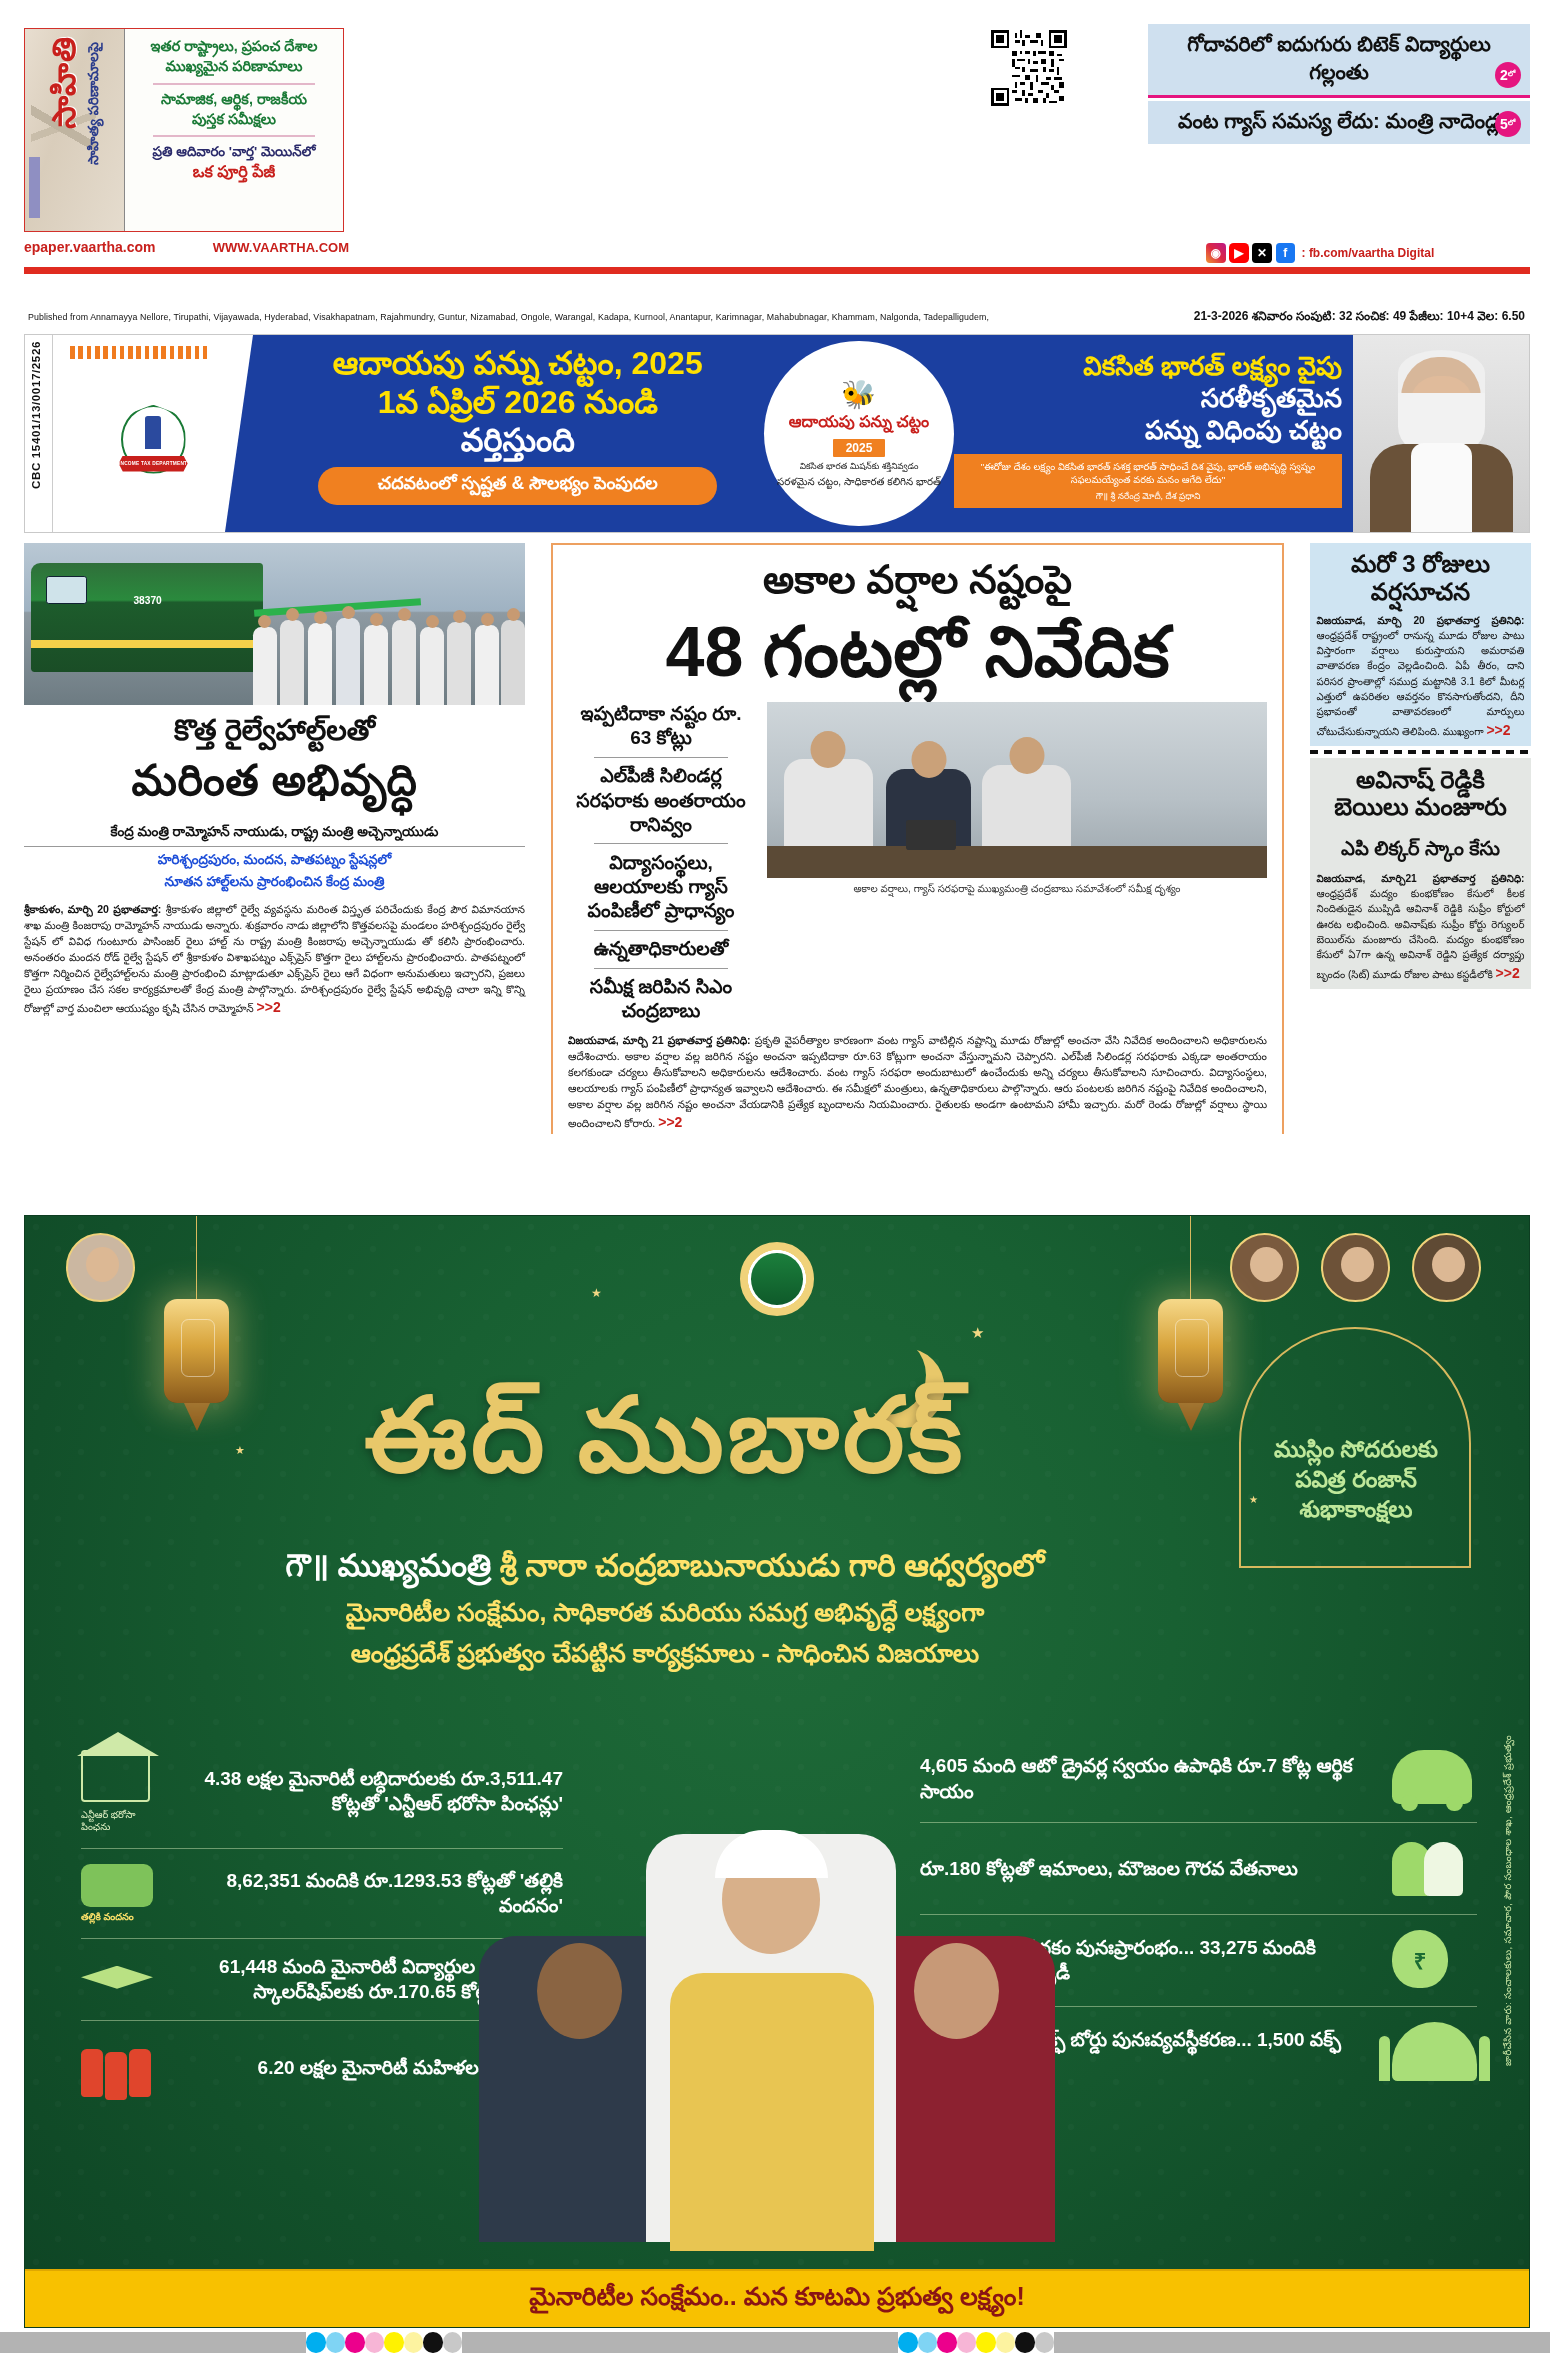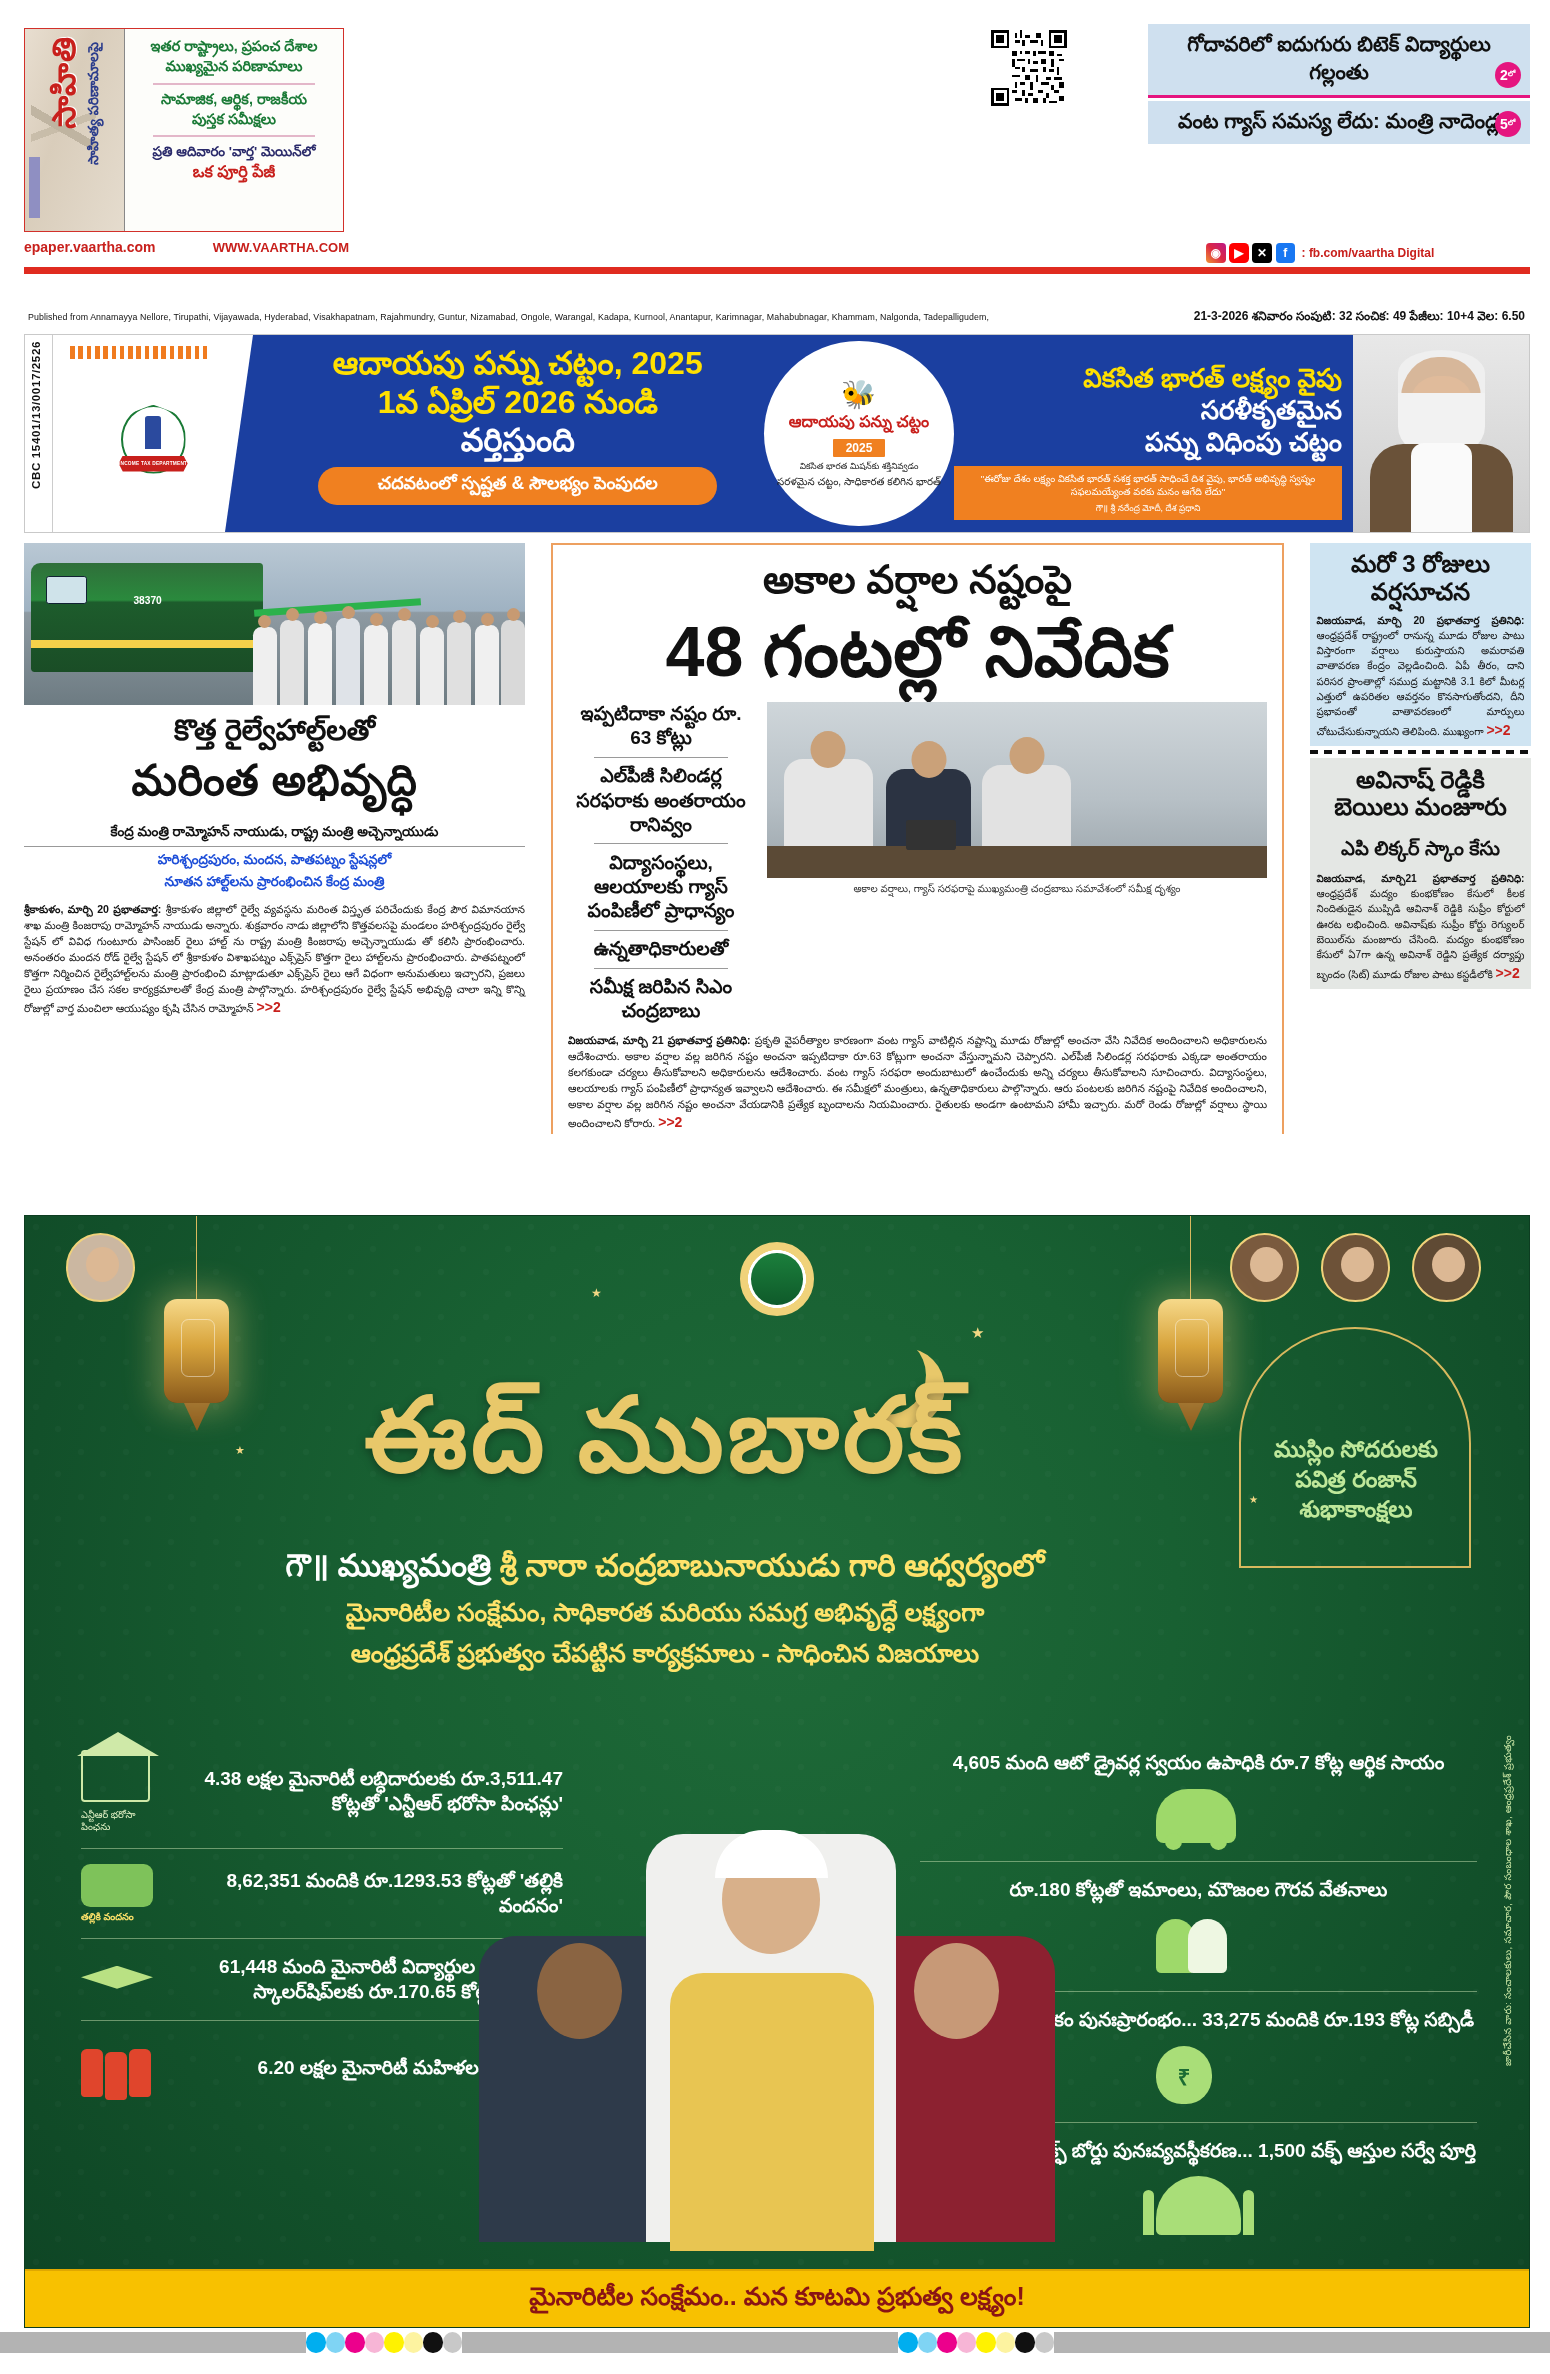--- a/index.html
+++ b/index.html
@@ -173,21 +173,21 @@
   }
   .itad .oval .bee { font-size:28px; }
   .itad .oval .o1 { font-size:16px; font-weight:bold; color:#c8201c; margin-top:1.9px; }
   .itad .oval .oyr {
     background:#f08020; color:#fff; font-size:12px; font-weight:bold;
     padding:1.9px 13px; border-radius:1px; margin:3.7px 0;
   }
   .itad .oval .o2 { font-size:8.8px; color:#222; }
   .itad .oval .o3 { font-size:10.2px; color:#222; margin-top:2.8px; line-height:1.3; }
   .itad .right-msg {
-    width:399px; color:#fff; text-align:right; padding:15px 11px 0 0;margin-top:12px;
+    width:399px; color:#fff; text-align:right; padding:15px 11px 0 0;
   }
   .itad .right-msg .r { font-size:26px; font-weight:bold; line-height:1.24; }
   .itad .right-msg .hl { color:#ffe000; }
   .itad .quote {
     margin-top:7.4px; background:#f08020; color:#fff; font-size:9.7px;
     padding:5.6px 9.3px; line-height:1.4; text-align:center;
   }
   .itad .quote .attr { font-size:8.8px; margin-top:2.8px; }
   .itad .modi {
     width:176px; background:linear-gradient(180deg,#e8e8e8,#cfcfcf); position:relative;
@@ -399,21 +399,21 @@
     font-size:25px; font-weight:bold; color:#ffe36a;
   }
 
   .stats-left { position:absolute; left:56px; top:519px; width:482px; }
   .stats-right { position:absolute; right:52px; top:519px; width:557px; }
   .stat { display:flex; align-items:center; gap:13px; padding:15px 0; }
   .stat .ic { width:85px; flex:none; text-align:left; }
   .stat .tx { flex:1; font-size:19px; font-weight:bold; color:#ffffff; line-height:1.35; }
   .stats-left .stat .tx { text-align:right; }
   .stats-right .stat .tx { text-align:left; }
-  .stats-right .stat { flex-direction:column; }
+  .stats-right .stat { flex-direction:row; }
   .sep { height:0.9px; background:rgba(220,240,190,.45); }
 
   .ic-home, .ic-cap, .ic-auto, .ic-bag, .ic-mosque, .ic-heads, .ic-cyl, .ic-tv {
     display:inline-block;
   }
   .ic-home { width:69px; height:52px; border:2.8px solid #cfe9a8; border-radius:3.7px;
              position:relative; }
   .ic-home::before { content:''; position:absolute; left:-6.5px; top:-20.4px; width:0;height:0;
              border-left:41px solid transparent; border-right:41px solid transparent;
              border-bottom:24px solid #cfe9a8; }

